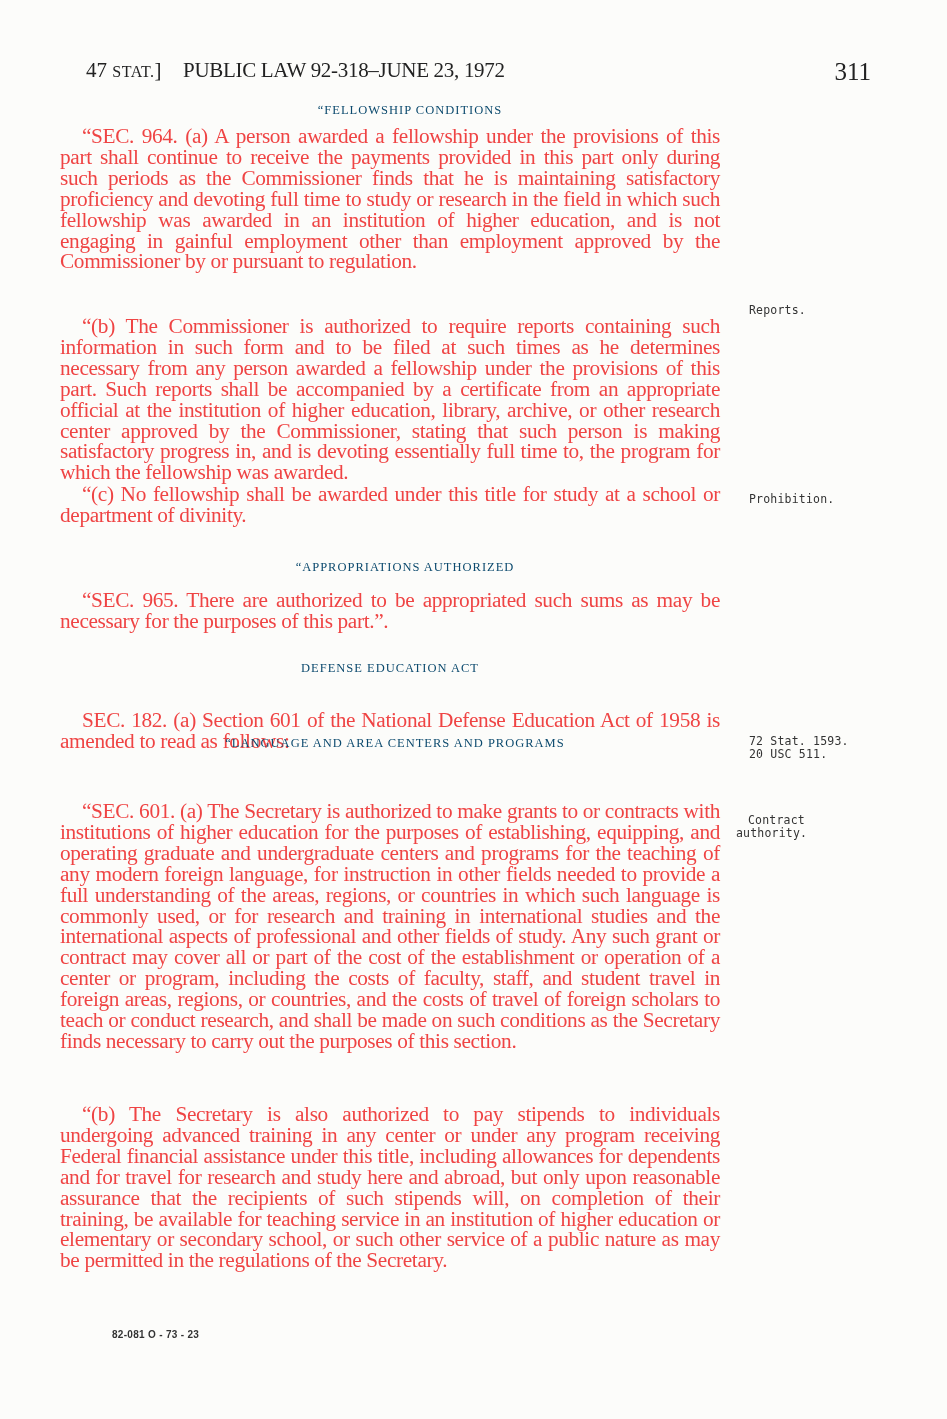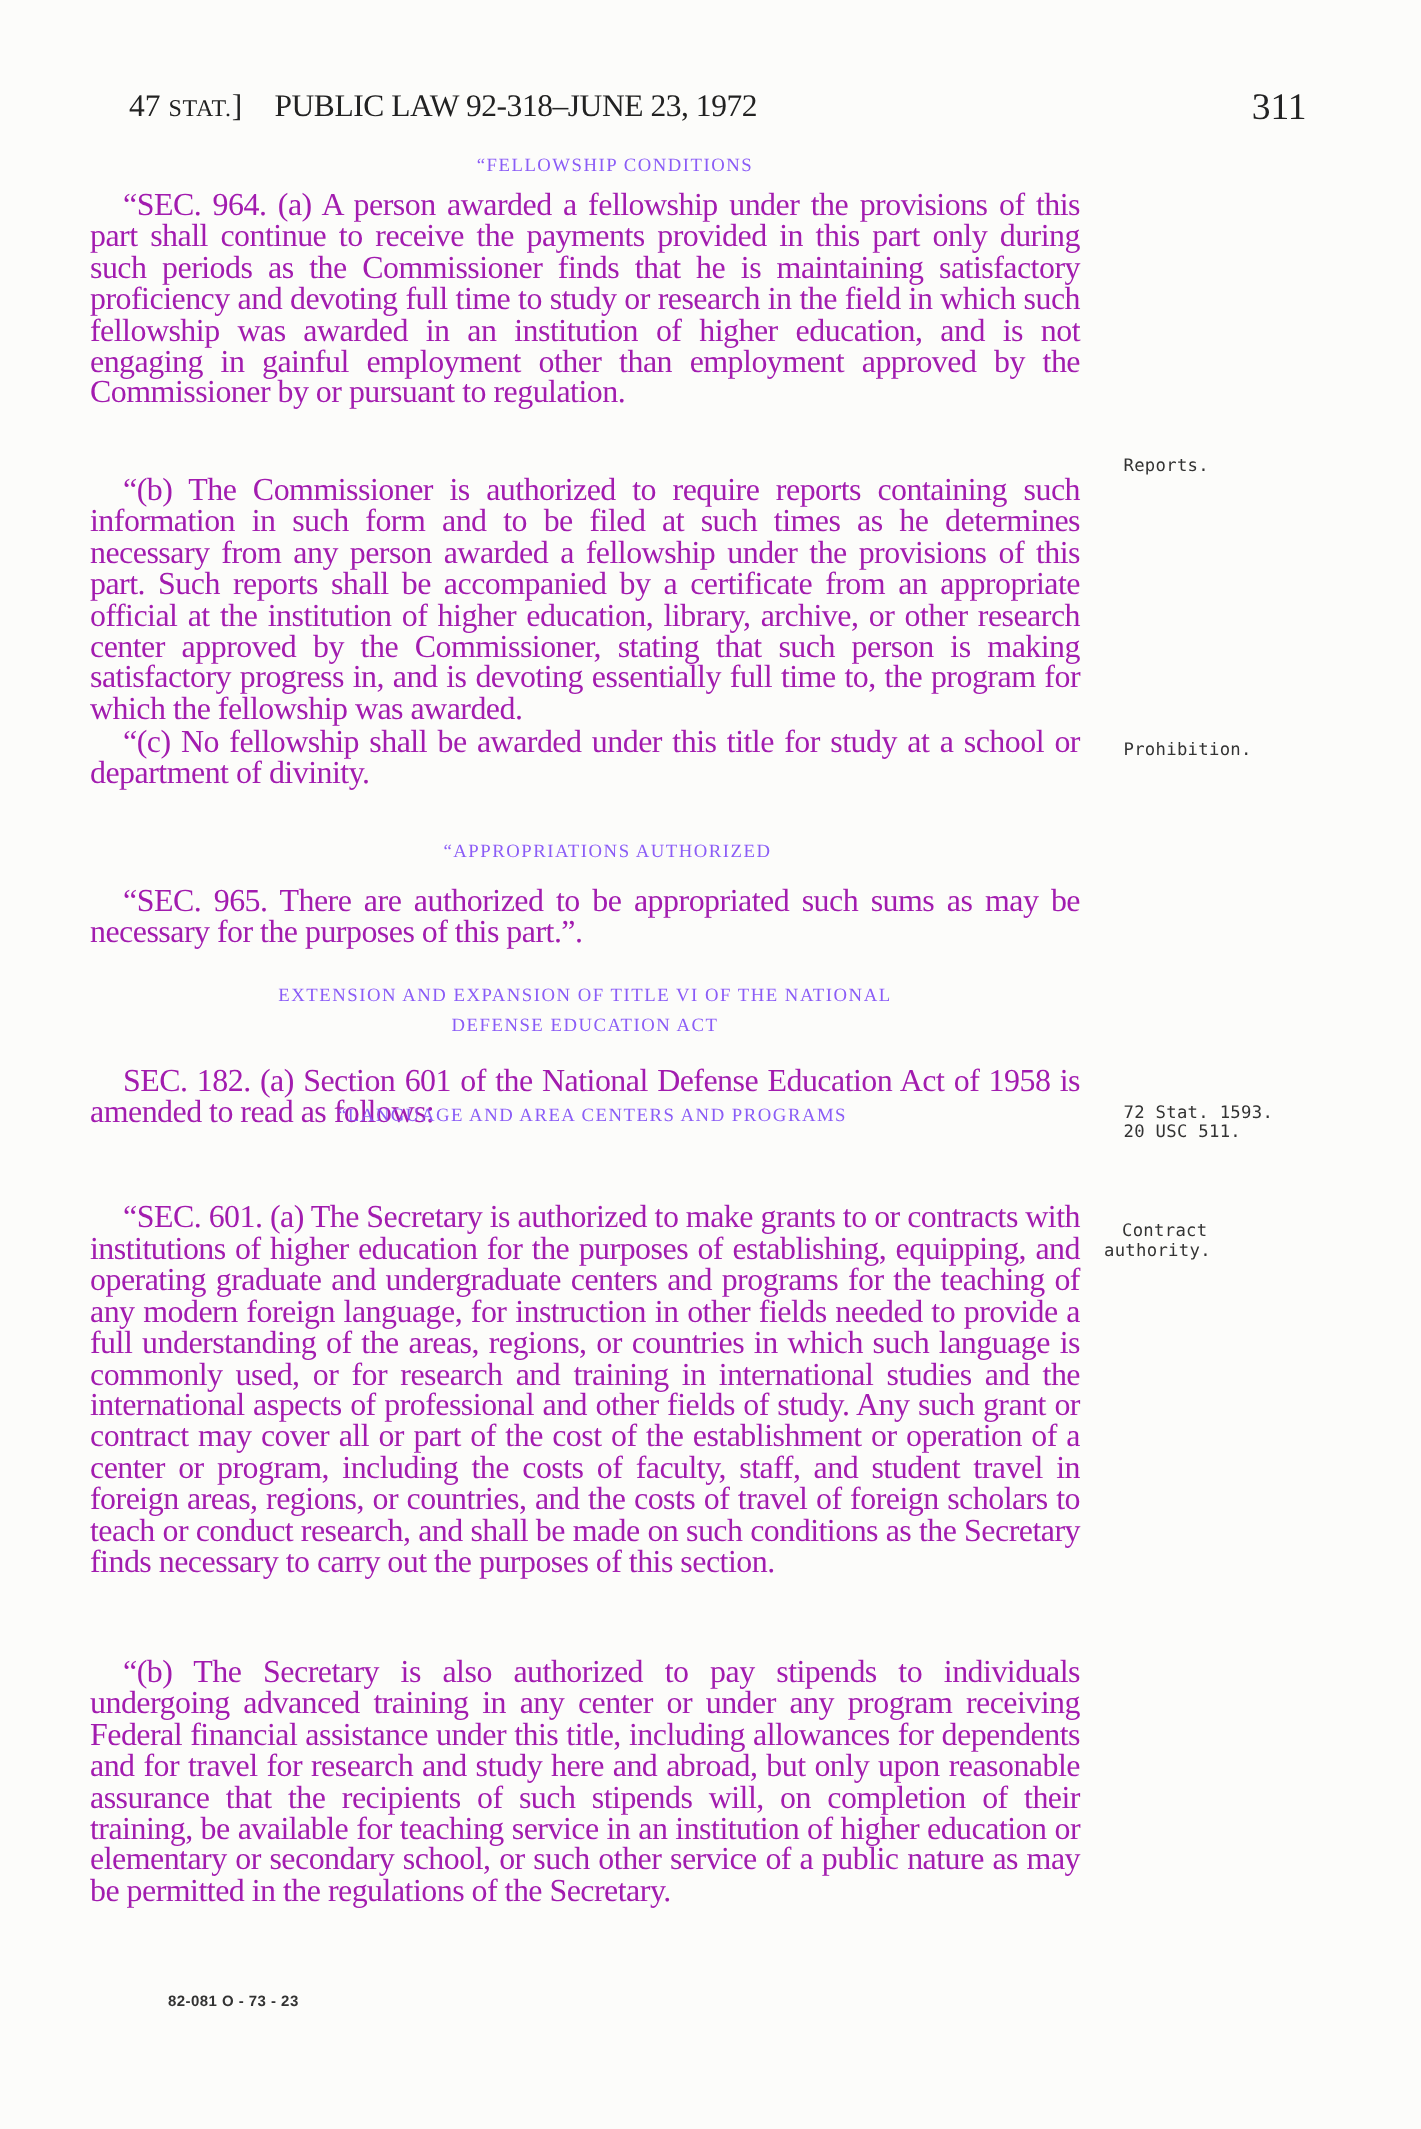--- a/index.html
+++ b/index.html
@@ -7,22 +7,22 @@
       width:947px; height:1419px; background:#fdfdfb; position:relative; overflow:hidden;
       font-family:"Liberation Serif","DejaVu Serif",serif; color:#222;
     }
     .page { position:absolute; inset:0; background:#fcfcfa; }
     .header { position:absolute; top:58px; left:86px; right:76px; height:30px; font-size:22px; }
     .header .stat { position:absolute; left:0; top:0; font-size:21px; }
     .header .stat .sc { font-size:16px; letter-spacing:0.5px; }
     .header .title { position:absolute; left:97px; top:0; font-size:21px; letter-spacing:-0.3px; }
     .header .pnum { position:absolute; right:0; top:0; font-size:25px; }
     .body { position:absolute; left:60px; width:660px; }
-    .heading { text-align:center; font-size:12.5px; letter-spacing:1px; font-variant:small-caps; text-transform:uppercase; color:#8b5cf6; }
-    .para { font-size:21.3px; line-height:20.9px; text-align:justify; text-align-last:left; letter-spacing:-0.35px; color:#a21caf; }
+    .heading { text-align:center; font-size:12.5px; letter-spacing:1px; font-variant:small-caps; text-transform:uppercase; color:#0c4a6e; }
+    .para { font-size:21.3px; line-height:20.9px; text-align:justify; text-align-last:left; letter-spacing:-0.35px; color:#ef4444; }
     .para.indent { text-indent:22px; }
     .margin { position:absolute; left:749px; font-family:"DejaVu Sans Mono","Liberation Mono",monospace; font-size:11.5px; color:#333; line-height:13px; letter-spacing:0.2px; }
     .footer { position:absolute; left:112px; top:1329px; font-family:"Liberation Sans","DejaVu Sans",sans-serif; font-weight:bold; font-size:10px; color:#333; letter-spacing:0.3px; }
   </style>
 </head>
 <body>
 
 <div class="page">
 
   <div class="header">
@@ -45,21 +45,20 @@
   </div>
 
   <div class="body" style="top:484px;">
     <p class="para indent" style="margin:0;">“(c) No fellowship shall be awarded under this title for study at a school or department of divinity.</p>
   </div>
   <div class="body" style="top:590px;">
     <p class="para indent" style="margin:0;">“SEC. 965. There are authorized to be appropriated such sums as may be necessary for the purposes of this part.”.</p>
   </div>
 
   <div class="body" style="top:656px;">
-    <div class="heading">EXTENSION AND EXPANSION OF TITLE VI OF THE NATIONAL</div>
     <div class="heading" style="margin-top:5px;">DEFENSE EDUCATION ACT</div>
   </div>
   <div class="body" style="top:710px;">
     <p class="para indent" style="margin:0;">SEC. 182. (a) Section 601 of the National Defense Education Act of 1958 is amended to read as follows:</p>
   </div>
 
   <div class="body" style="top:736px;">
     <div class="heading" style="margin-left:10px;">“LANGUAGE AND AREA CENTERS AND PROGRAMS</div>
   </div>
   <div class="body" style="top:801px;">

